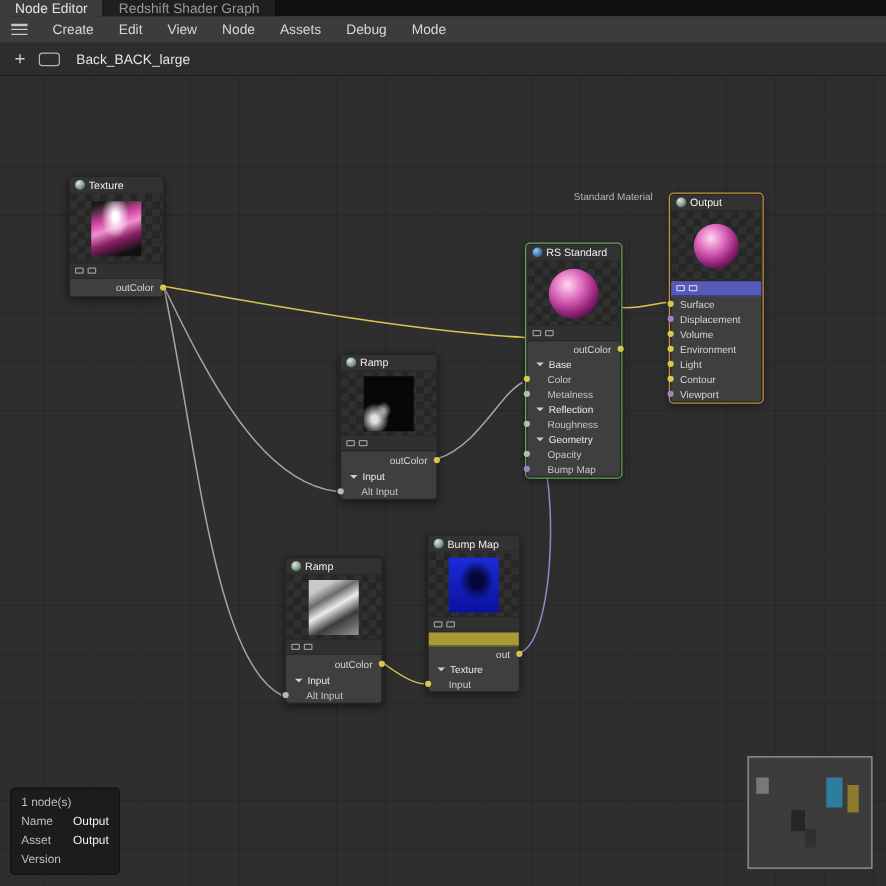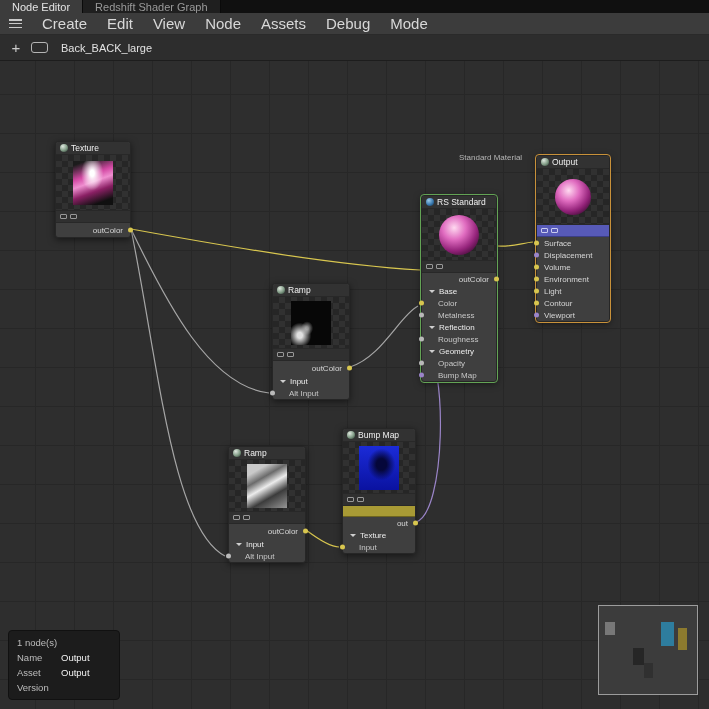--- a/index.html
+++ b/index.html
@@ -11,21 +11,21 @@
   .tab { font-size:11px; padding:1px 12px 0 12px; color:#9a9a9a; background:#1f1f1f;
     border-right:1px solid #0a0a0a; white-space:nowrap; }
   .tab.active { background:#3c3c3c; color:#e4e4e4; }
 
   
   .menubar { height:22px; background:#3c3c3c; display:flex; align-items:center;
     border-bottom:1px solid #2a2a2a; }
   .hamburger { width:13px; height:9px; margin:0 10px 0 9px; display:flex;
     flex-direction:column; justify-content:space-between; cursor:pointer; }
   .hamburger i { display:block; height:1.5px; background:#c9c9c9; }
-  .menu-item { font-size:15px; color:#d8d8d8; padding:3px 10px; cursor:default; }
+  .menu-item { font-size:11px; color:#d8d8d8; padding:3px 10px; cursor:default; }
 
   
   .toolbar { height:26px; background:#2d2d2d; display:flex; align-items:center;
     border-bottom:1px solid #1d1d1d; }
   .tb-plus { color:#cccccc; font-size:15px; line-height:15px; margin-left:9px; width:14px;
     text-align:center; }
   .tb-shape { width:17px; height:11px; border:1px solid #b5b5b5; border-radius:3px;
     margin-left:8px; }
   .breadcrumb { font-size:11px; color:#e2e2e2; margin-left:13px; }
   .search { margin-left:auto; margin-right:10px; width:192px; height:16px; background:#1d1d1d;
@@ -94,21 +94,21 @@
   .caret { width:0; height:0; border-left:3px solid transparent; border-right:3px solid transparent;
     border-top:3.5px solid #cfcfcf; margin-right:4px; flex:0 0 auto; }
   .port { position:absolute; width:5px; height:5px; border-radius:50%; top:50%;
     transform:translateY(-50%); }
   .port.right { right:-3px; } .port.left { left:-3px; }
   .port.y { background:#d8c64f; } .port.g { background:#b9b9b9; } .port.p { background:#9b85c9; }
 
   .over-label { position:absolute; font-size:8px; color:#b5b5b5; white-space:nowrap; }
 
   
-  .info-panel { position:absolute; left:8px; top:569px; width:112px; background:#1c1c1c;
+  .info-panel { position:absolute; left:8px; top:569px; width:88px; background:#1c1c1c;
     border:1px solid #111; border-radius:4px; padding:6px 8px; color:#c9c9c9; font-size:9.5px; }
   .info-panel .irow { display:flex; margin-top:4px; }
   .info-panel .irow:first-child { margin-top:0; }
   .ilabel { width:44px; color:#bdbdbd; }
   .ivalue { color:#f2f2f2; }
 
   
   .minimap { position:absolute; left:598px; top:544px; width:100px; height:90px;
     background:rgba(62,62,62,.92); border:1px solid #9c9c9c; }
   .mini { position:absolute; }

